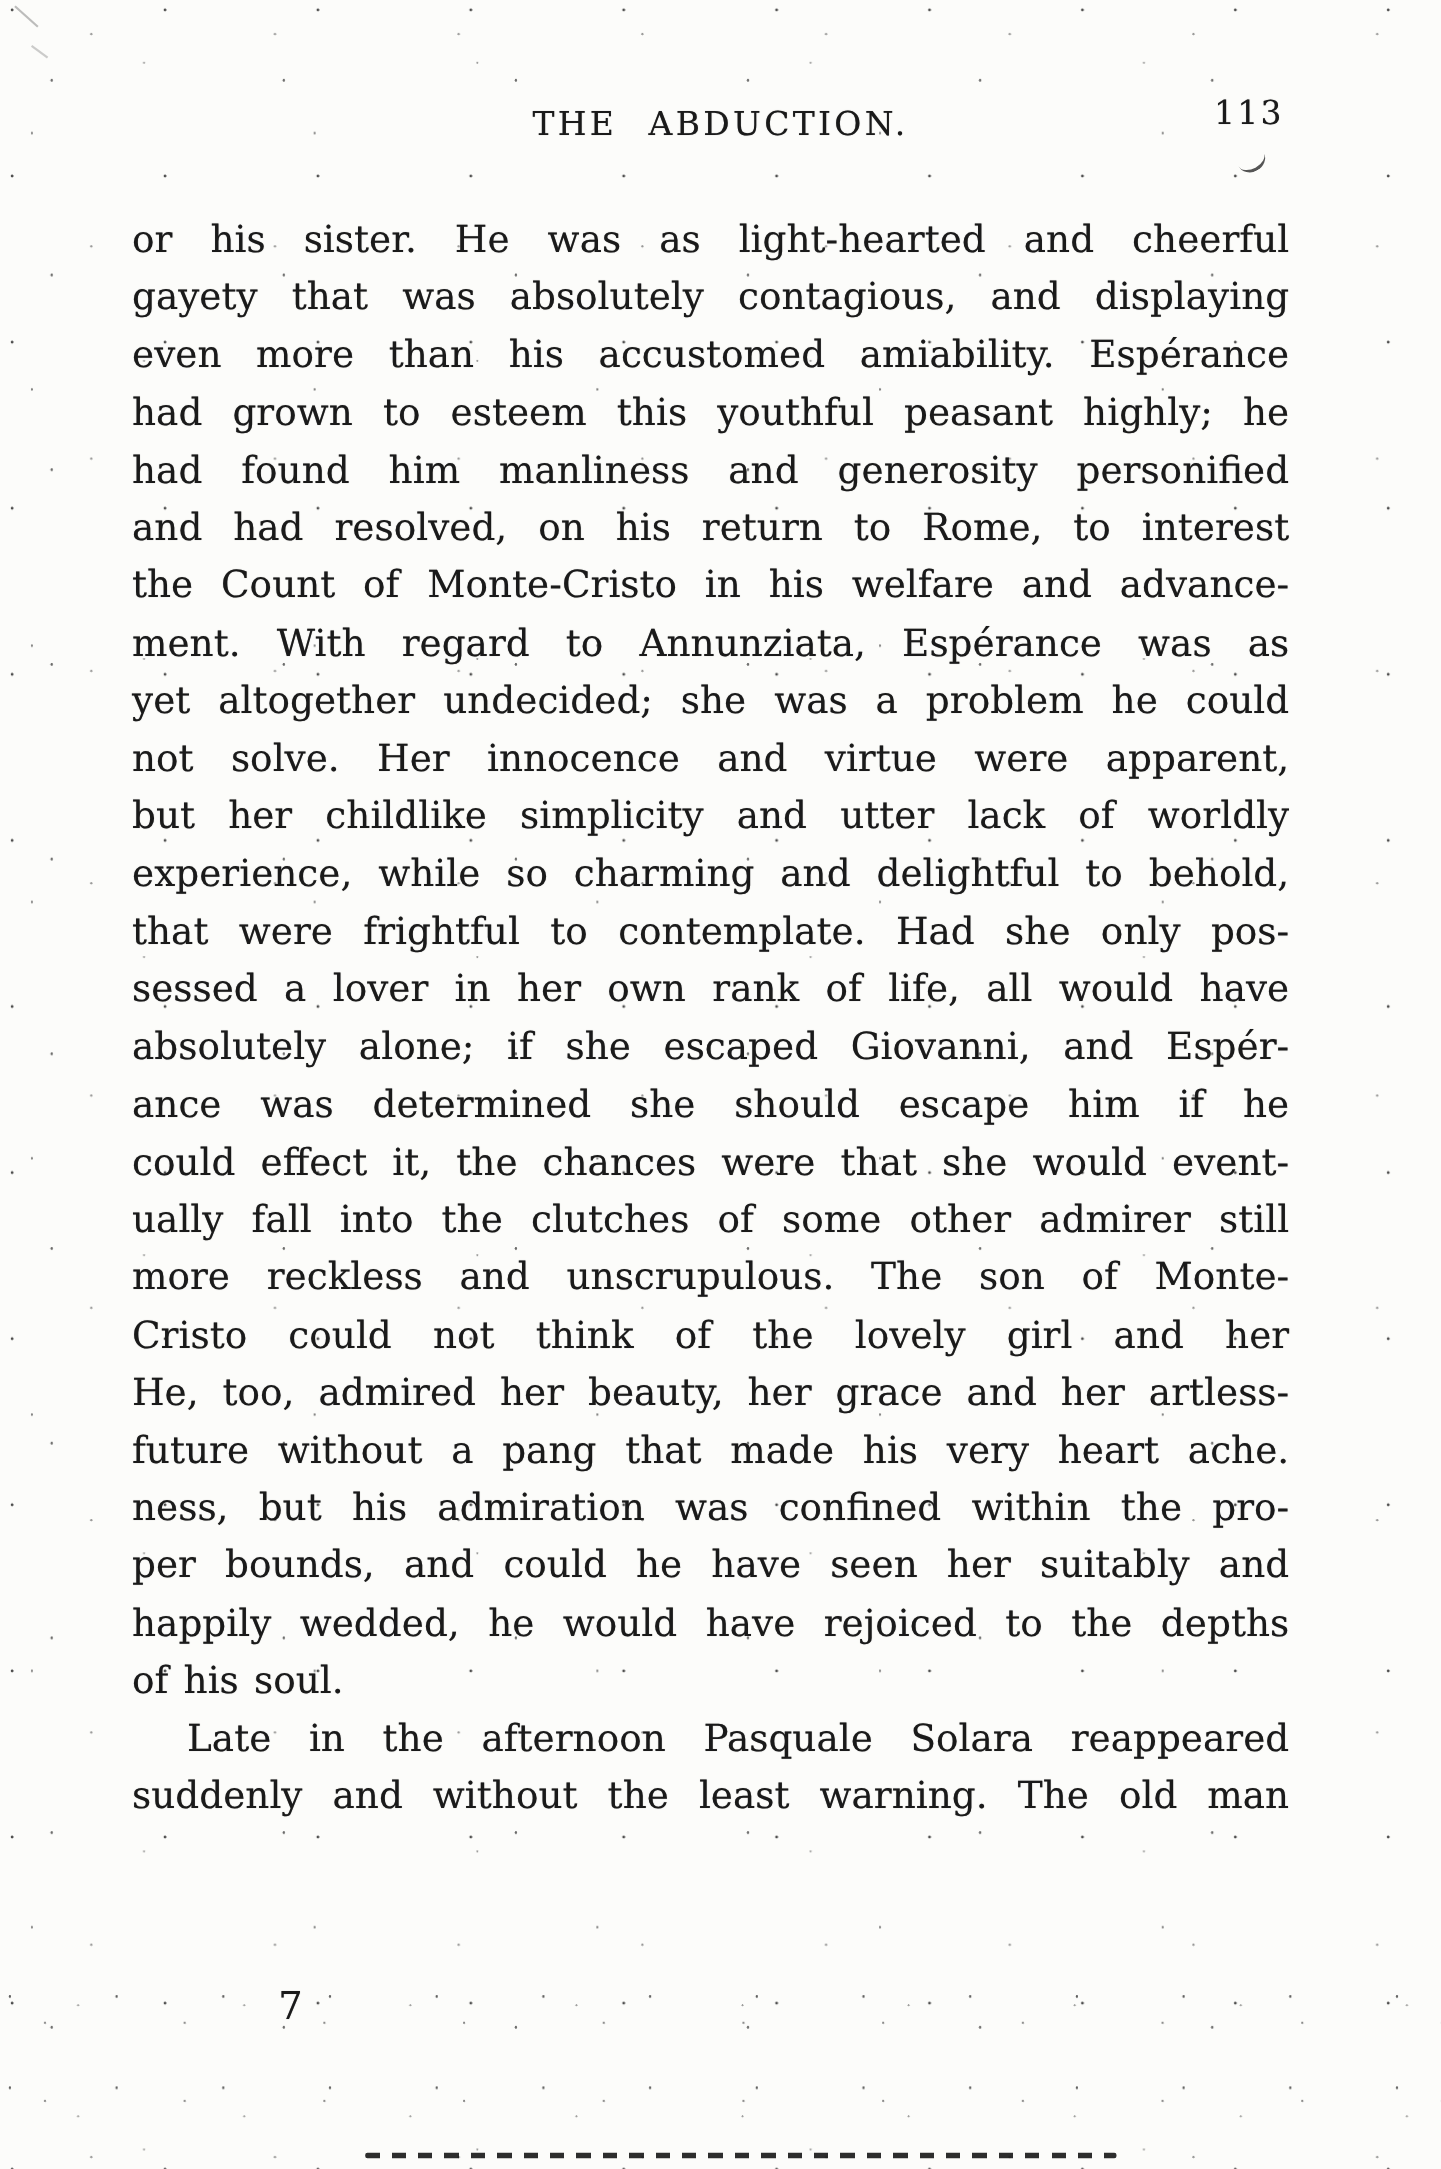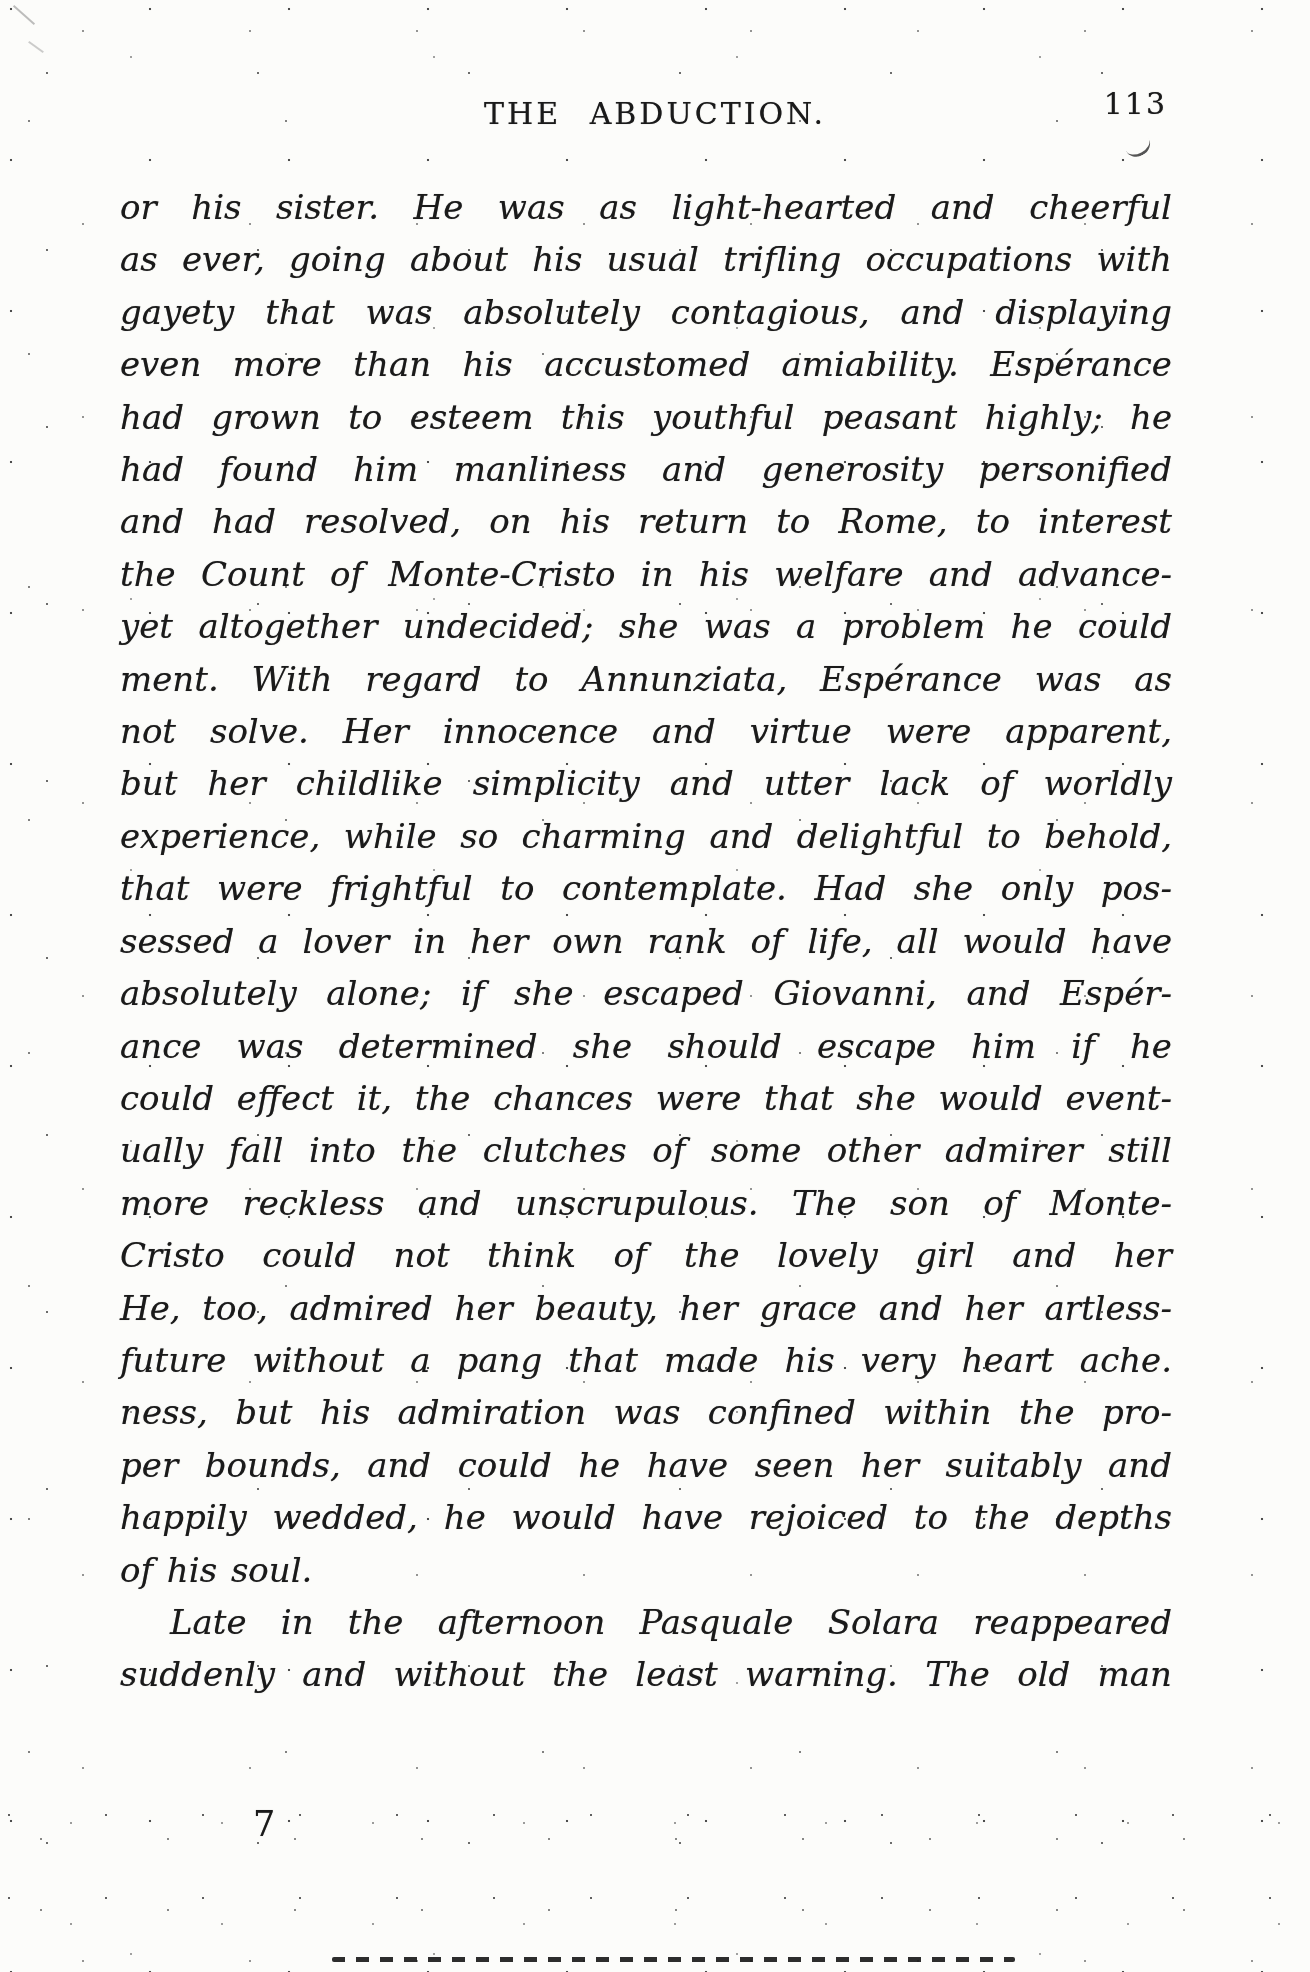--- a/index.html
+++ b/index.html
@@ -48,24 +48,23 @@
     position:absolute; top:140px; right:158px;
     width:26px; height:13px;
     border-bottom:3px solid #2c2c2c;
     border-radius:0 0 70% 70% / 0 0 100% 100%;
     transform:rotate(-28deg); opacity:.8;
   }
   .corner-mark-a, .corner-mark-b { position:absolute; background:#6f6f6f; height:2px; }
   .corner-mark-a { left:10px; top:14px; width:28px; transform:rotate(42deg); opacity:.45; }
   .corner-mark-b { left:27px; top:46px; width:18px; transform:rotate(36deg); opacity:.35; }
   .body-text {
-    position:absolute; left:120px; top:181px; width:1052px;
+    position:absolute; left:120px; top:192px; width:1052px;
     font-size:34px; line-height:52.4px; word-spacing:3px;
     text-shadow:0 0 .7px rgba(0,0,0,.5);
-    font-style:italic;
   }
   .line { text-align:justify; text-align-last:justify; }
   .line.indent { text-indent:50px; }
   .line.para-end { text-align-last:left; }
   .signature {
     position:absolute; left:253px; top:1804px;
     font-size:35px; text-shadow:0 0 .7px rgba(0,0,0,.5);
   }
   .scan-edge {
     position:absolute; left:332px; top:1957px; width:683px; height:5px;
@@ -82,29 +81,28 @@
     <div class="title">THE ABDUCTION.</div>
     <div class="page-number">113</div>
     <div class="scan-mark"></div>
   </div>
 
   <div class="corner-mark-a"></div>
   <div class="corner-mark-b"></div>
 
   <div class="body-text">
     <div class="line">or his sister. He was as light-hearted and cheerful</div>
-    <div class="line">as ever, going about his usual trifling occupations with</div>
     <div class="line">gayety that was absolutely contagious, and displaying</div>
     <div class="line">even more than his accustomed amiability. Espérance</div>
     <div class="line">had grown to esteem this youthful peasant highly; he</div>
     <div class="line">had found him manliness and generosity personified</div>
     <div class="line">and had resolved, on his return to Rome, to interest</div>
     <div class="line">the Count of Monte-Cristo in his welfare and advance-</div>
+    <div class="line">ment. With regard to Annunziata, Espérance was as</div>
     <div class="line">yet altogether undecided; she was a problem he could</div>
-    <div class="line">ment. With regard to Annunziata, Espérance was as</div>
     <div class="line">not solve. Her innocence and virtue were apparent,</div>
     <div class="line">but her childlike simplicity and utter lack of worldly</div>
     <div class="line">experience, while so charming and delightful to behold,</div>
     <div class="line">that were frightful to contemplate. Had she only pos-</div>
     <div class="line">sessed a lover in her own rank of life, all would have</div>
     <div class="line">absolutely alone; if she escaped Giovanni, and Espér-</div>
     <div class="line">ance was determined she should escape him if he</div>
     <div class="line">could effect it, the chances were that she would event-</div>
     <div class="line">ually fall into the clutches of some other admirer still</div>
     <div class="line">more reckless and unscrupulous. The son of Monte-</div>

